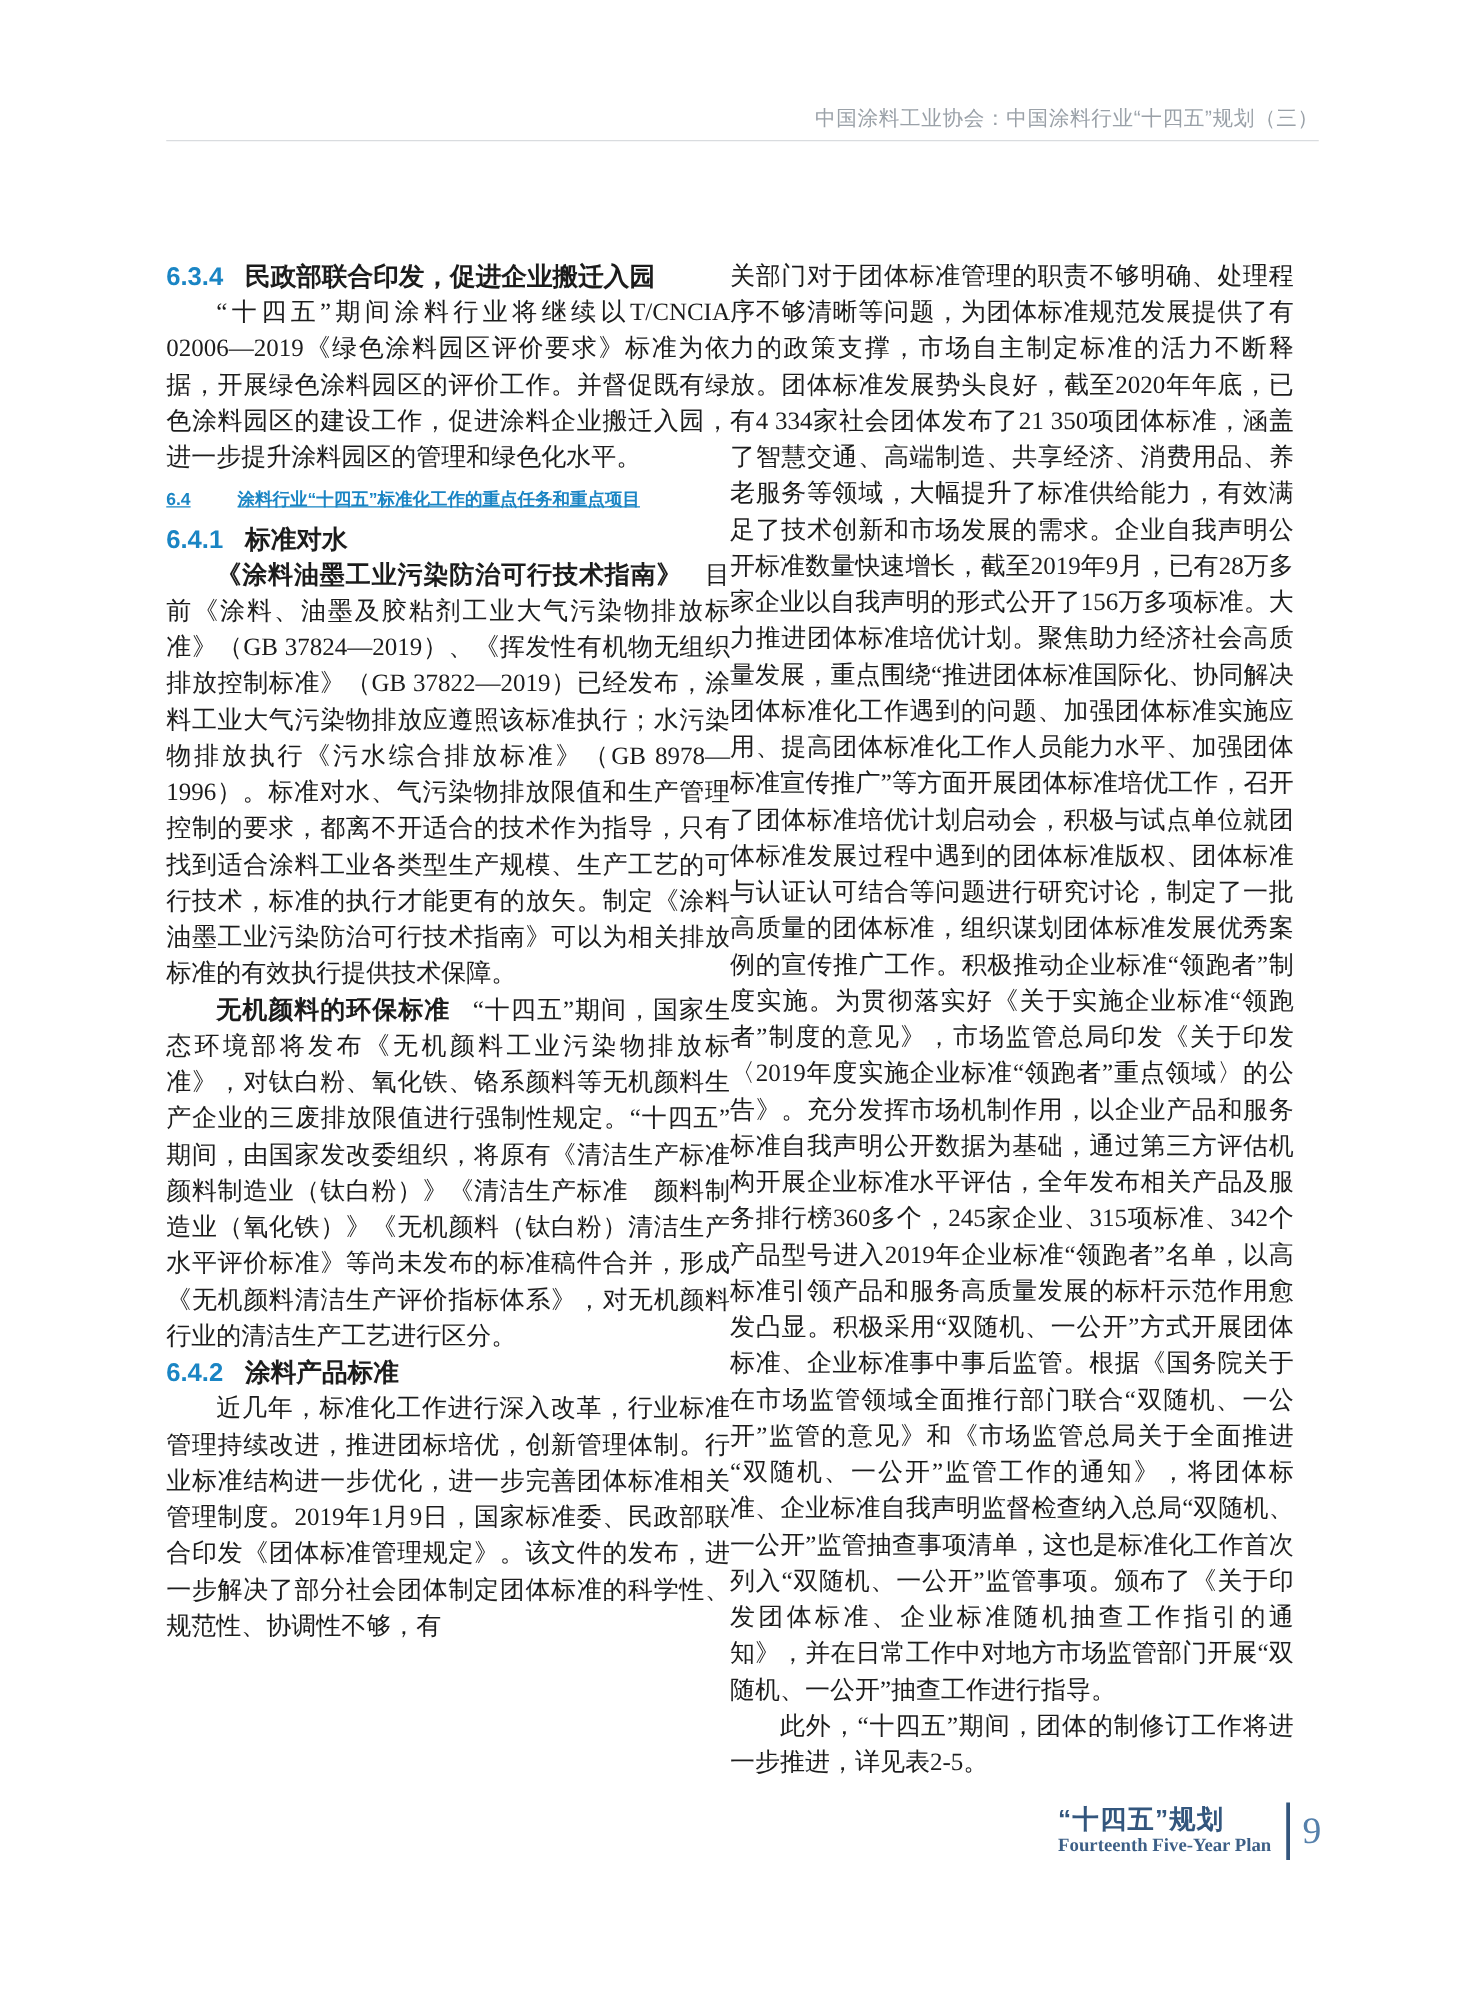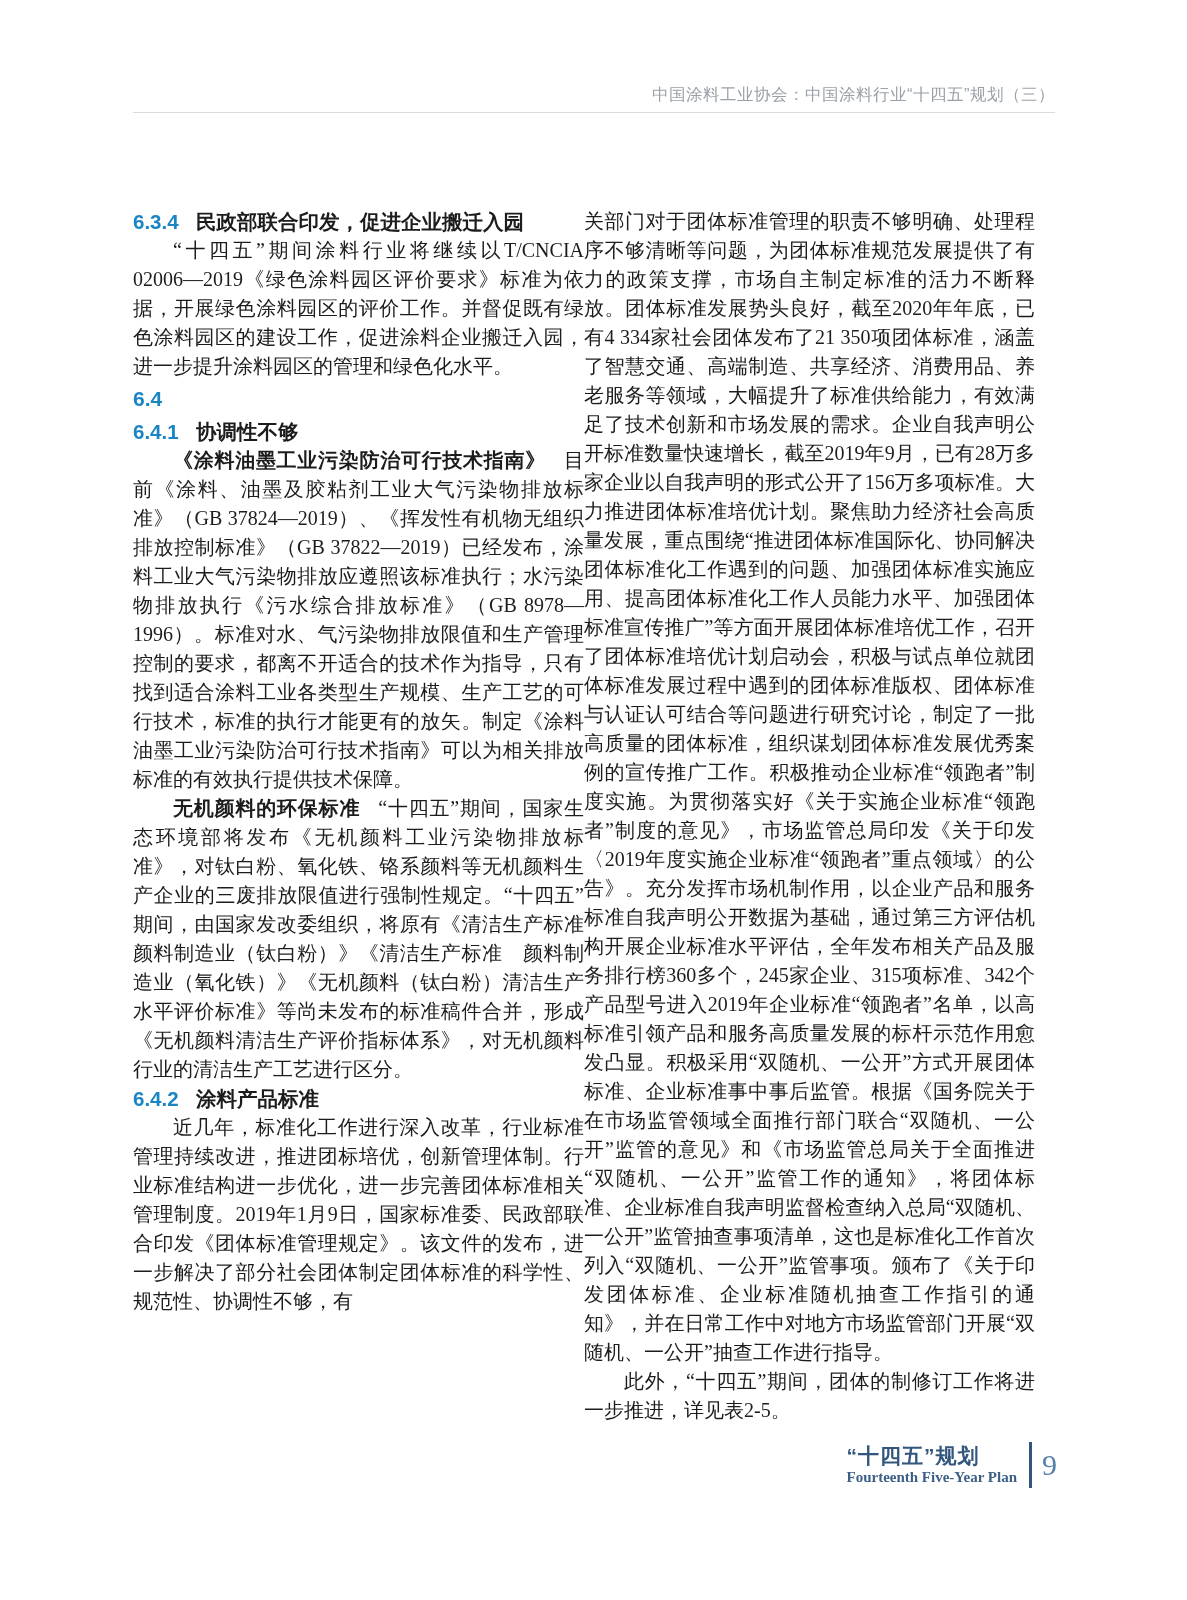--- a/index.html
+++ b/index.html
@@ -26,22 +26,22 @@
   .col p { margin:0; text-indent:2em; }
   .col p.continuation { text-indent:0; }
   .heading3 {
     display:flex; font-family:"Liberation Sans","DejaVu Sans",sans-serif;
     font-weight:bold; font-size:20.5px; line-height:29px; text-align:left;
   }
   .heading3 .hnum { flex:0 0 63px; color:#1a85c4; font-weight:bold; }
   .heading3 .htitle { color:#1c1c1c; }
   .heading2 {
     display:flex; font-family:"Liberation Sans","DejaVu Sans",sans-serif;
-    font-weight:bold; font-size:21px; line-height:32px; color:#1a85c4;
-    text-align:left; margin:2px 0;
+    font-weight:bold; font-size:14px; line-height:32px; color:#1a85c4;
+    text-align:left; margin:2px 0;text-decoration:underline;
   }
   .heading2 .hnum { flex:0 0 57px; }
   .lead {
     font-family:"Liberation Sans","DejaVu Sans",sans-serif;
     font-weight:bold; margin-right:0.9em;
   }
   .footer {
     position:absolute; right:130px; bottom:52px;
     display:flex; align-items:center;
   }
@@ -75,24 +75,25 @@
   <div class="columns">
 
     <div class="col">
       <div class="heading3">
         <span class="hnum">6.3.4</span>
         <span class="htitle">民政部联合印发，促进企业搬迁入园</span>
       </div>
       <p>“十四五”期间涂料行业将继续以T/CNCIA 02006—2019《绿色涂料园区评价要求》标准为依据，开展绿色涂料园区的评价工作。并督促既有绿色涂料园区的建设工作，促进涂料企业搬迁入园，进一步提升涂料园区的管理和绿色化水平。</p>
       <div class="heading2">
         <span class="hnum">6.4</span>
+        <span class="htitle">涂料行业“十四五”标准化工作的重点任务和重点项目</span>
       </div>
       <div class="heading3">
         <span class="hnum">6.4.1</span>
-        <span class="htitle">协调性不够</span>
+        <span class="htitle">标准对水</span>
       </div>
       <p><span class="lead">《涂料油墨工业污染防治可行技术指南》</span><span>目前《涂料、油墨及胶粘剂工业大气污染物排放标准》（GB 37824—2019）、《挥发性有机物无组织排放控制标准》（GB 37822—2019）已经发布，涂料工业大气污染物排放应遵照该标准执行；水污染物排放执行《污水综合排放标准》（GB 8978—1996）。标准对水、气污染物排放限值和生产管理控制的要求，都离不开适合的技术作为指导，只有找到适合涂料工业各类型生产规模、生产工艺的可行技术，标准的执行才能更有的放矢。制定《涂料油墨工业污染防治可行技术指南》可以为相关排放标准的有效执行提供技术保障。</span></p>
       <p><span class="lead">无机颜料的环保标准</span><span>“十四五”期间，国家生态环境部将发布《无机颜料工业污染物排放标准》，对钛白粉、氧化铁、铬系颜料等无机颜料生产企业的三废排放限值进行强制性规定。“十四五”期间，由国家发改委组织，将原有《清洁生产标准　颜料制造业（钛白粉）》《清洁生产标准　颜料制造业（氧化铁）》《无机颜料（钛白粉）清洁生产水平评价标准》等尚未发布的标准稿件合并，形成《无机颜料清洁生产评价指标体系》，对无机颜料行业的清洁生产工艺进行区分。</span></p>
       <div class="heading3">
         <span class="hnum">6.4.2</span>
         <span class="htitle">涂料产品标准</span>
       </div>
       <p>近几年，标准化工作进行深入改革，行业标准管理持续改进，推进团标培优，创新管理体制。行业标准结构进一步优化，进一步完善团体标准相关管理制度。2019年1月9日，国家标准委、民政部联合印发《团体标准管理规定》。该文件的发布，进一步解决了部分社会团体制定团体标准的科学性、规范性、协调性不够，有</p>
     </div>
 

